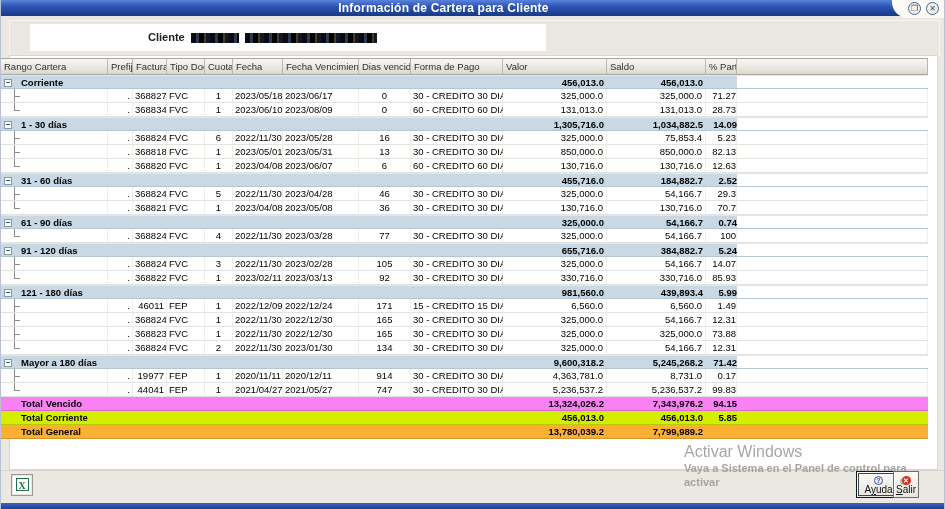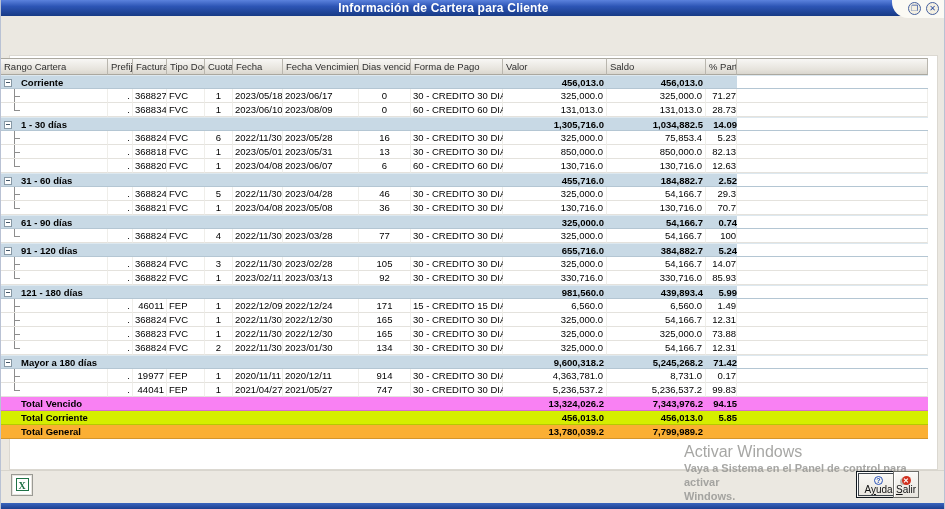--- a/index.html
+++ b/index.html
@@ -97,20 +97,25 @@
 
 <div class="window">
 
   <div class="titlebar">
     <div class="title-text">Información de Cartera para Cliente</div>
   </div>
   <div class="corner"></div>
   <div class="winbtn max">❐</div>
   <div class="winbtn close">✕</div>
 
+  <div class="client-panel">
+    <div class="client-box">
+      <span class="client-label"><span>Cliente</span><span class="redact r1"></span><span class="redact r2"></span></span>
+    </div>
+  </div>
 
   <div class="table-backdrop"></div>
   <div class="grid">
     <div class="grid-header">
         <div class="hcell">Rango Cartera</div>
         <div class="hcell">Prefijo</div>
         <div class="hcell">Factura</div>
         <div class="hcell">Tipo Doc.</div>
         <div class="hcell">Cuota</div>
         <div class="hcell">Fecha</div>
@@ -512,21 +517,20 @@
           <div class="cell c-saldo num">7,799,989.2</div>
           <div class="cell c-part num"></div>
           <div class="cell c-fill"></div>
         </div>
       </div>
   </div>
 
   <div class="watermark">
     <div class="wm1">Activar Windows</div>
     <div class="wm2">Vaya a Sistema en el Panel de control para activar</div>
-    <div class="wm3">Windows.</div>
   </div>
 
   <div class="footer-strip"></div>
   <div class="excel-button">
     <span class="excel-x">X</span>
   </div>
   <div class="push-btn btn-ayuda focused">
     <div class="btn-icon-row"><span class="help-glyph">?</span></div>
     <div class="btn-label" id="help-label">A<u>y</u>uda</div>
   </div>

